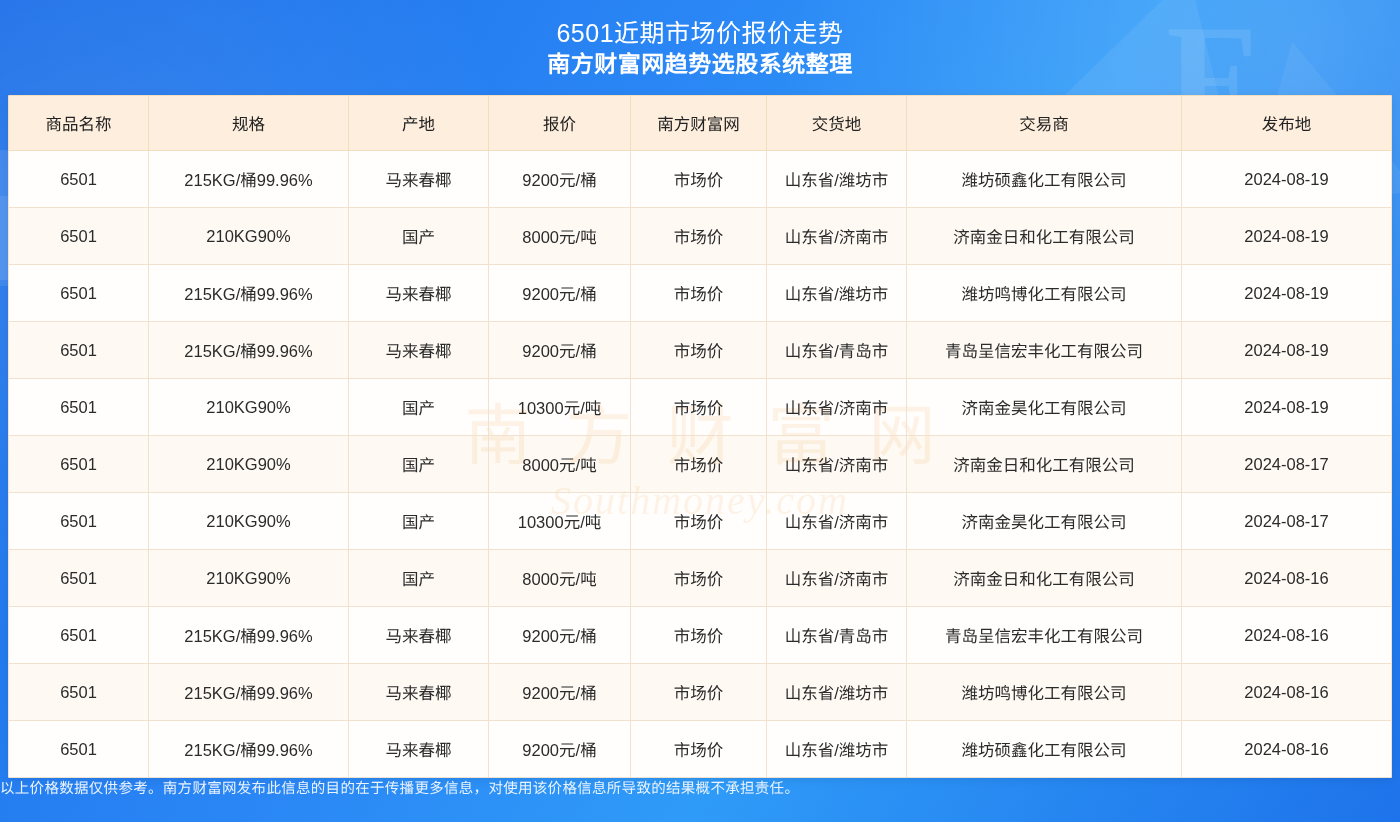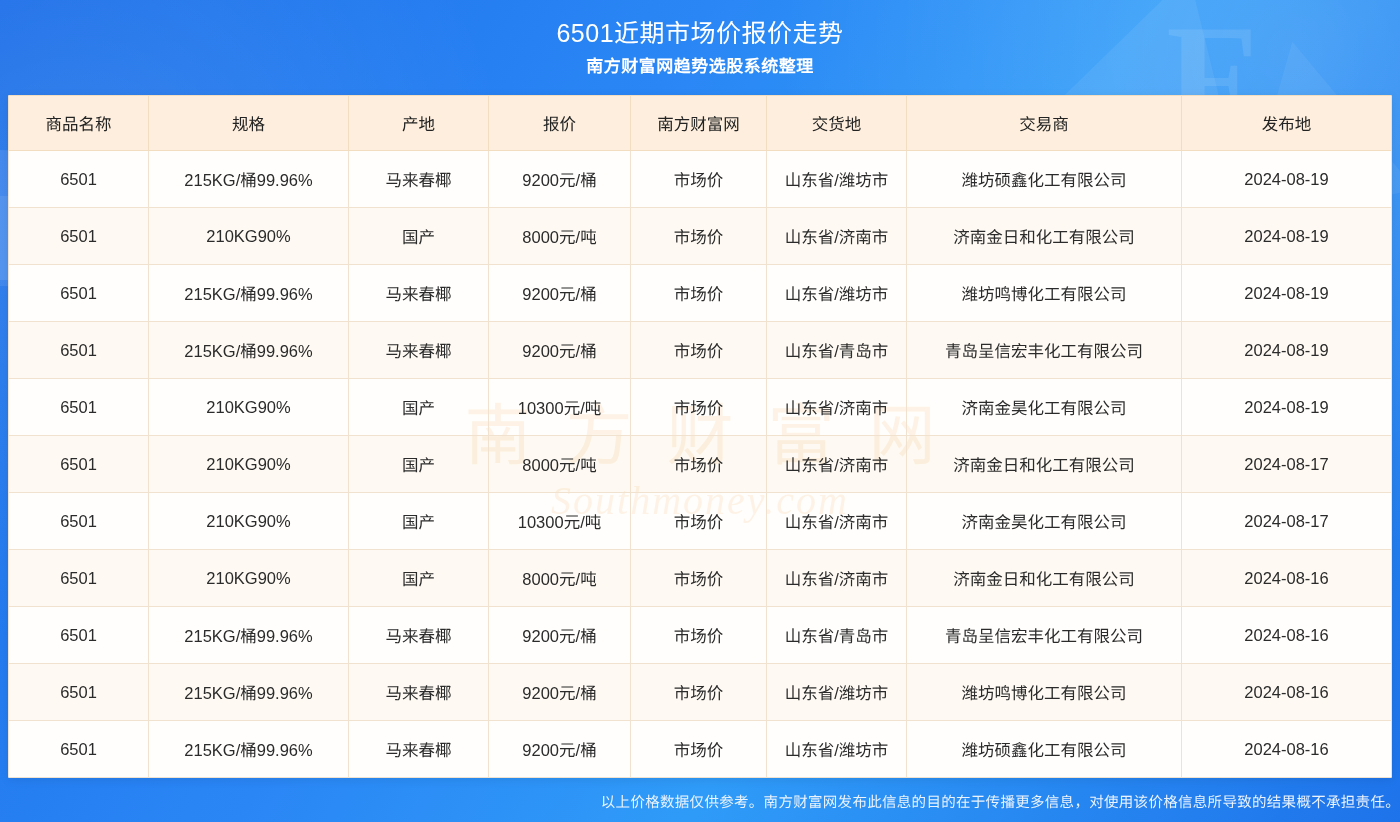--- a/index.html
+++ b/index.html
@@ -75,24 +75,25 @@
     text-align: center;
     color: #ffffff;
   }
   .header .title-main {
     font-size: 25px;
     line-height: 34px;
     font-weight: normal;
     letter-spacing: 0.5px;
   }
   .header .title-sub {
-    font-size: 17px;
+    font-size: 23px;
     line-height: 33px;
     font-weight: bold;
     letter-spacing: 0.5px;
+    font-family: Liberation Mono, monospace;
   }
 
   .table-wrap {
     position: relative;
     z-index: 3;
     margin: 12px 8px 0 8px;
     background: #fffdf8;
     border-radius: 2px;
     box-shadow: 0 2px 10px rgba(0,0,0,0.08);
     overflow: hidden;
@@ -169,25 +170,24 @@
     color: rgba(240, 168, 80, 0.30);
     font-family: "Liberation Serif", serif;
     font-style: italic;
     line-height: 56px;
     letter-spacing: 2px;
   }
 
   .footer-note {
     position: relative;
     z-index: 3;
-    text-align: right;
+    text-align: left;
     color: #eaf3ff;
     font-size: 14.5px;
     line-height: 20px;
-    margin-top: 14px;
     letter-spacing: 0.3px;
   }
 </style>
 </head>
 <body>
 
 <div class="page">
 
   <div class="bg-shape bg-tri-1"></div>
   <div class="bg-shape bg-tri-2"></div>

